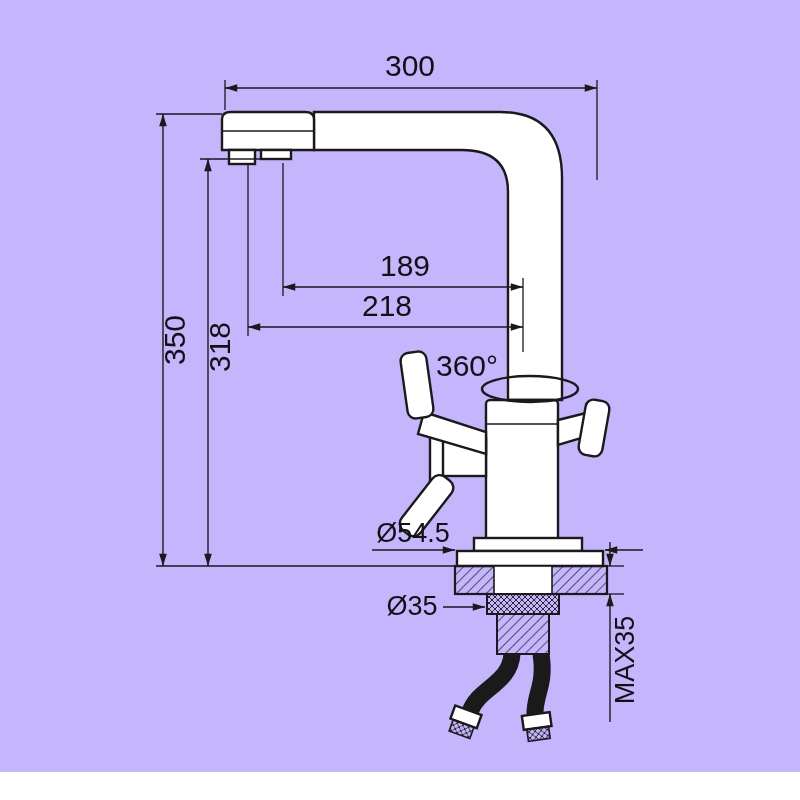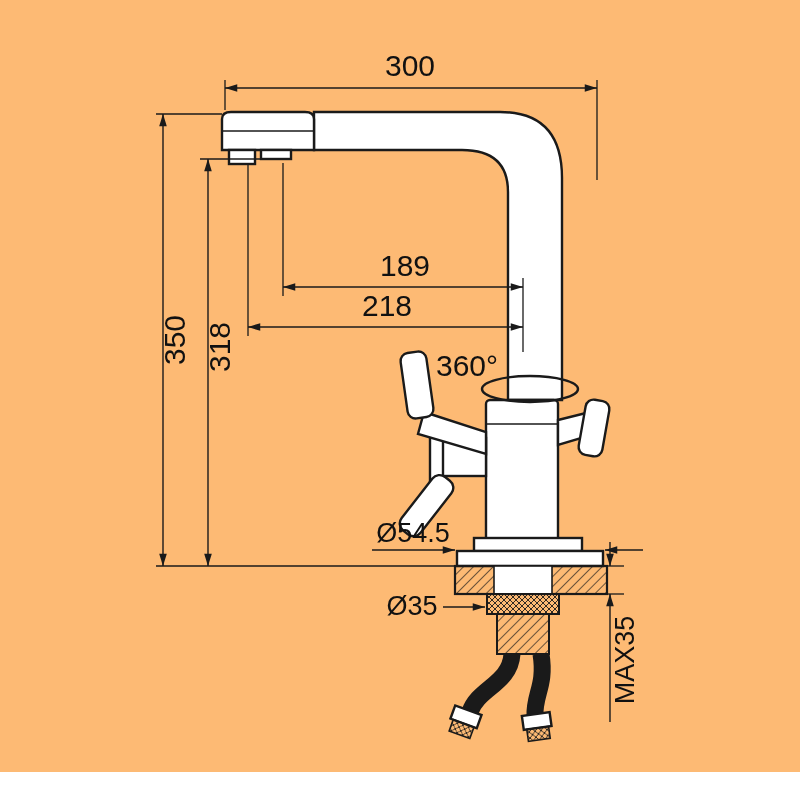--- a/index.html
+++ b/index.html
@@ -4,21 +4,21 @@
 <style>
   html, body {
     margin: 0;
     padding: 0;
     background: #ffffff;
   }
   #stage {
     position: relative;
     width: 800px;
     height: 772px;
-    background: #fdba74;
+    background: #c4b5fd;
     overflow: hidden;
   }
   svg { display: block; }
   svg text {
     font-family: "Liberation Sans", "DejaVu Sans", sans-serif;
     fill: #111111;
   }
   .dim-label   { font-size: 30px; }
   .dim-label-s { font-size: 27px; }
   .outline  { stroke: #1a1a1a; stroke-width: 2.4; fill: #ffffff; }

